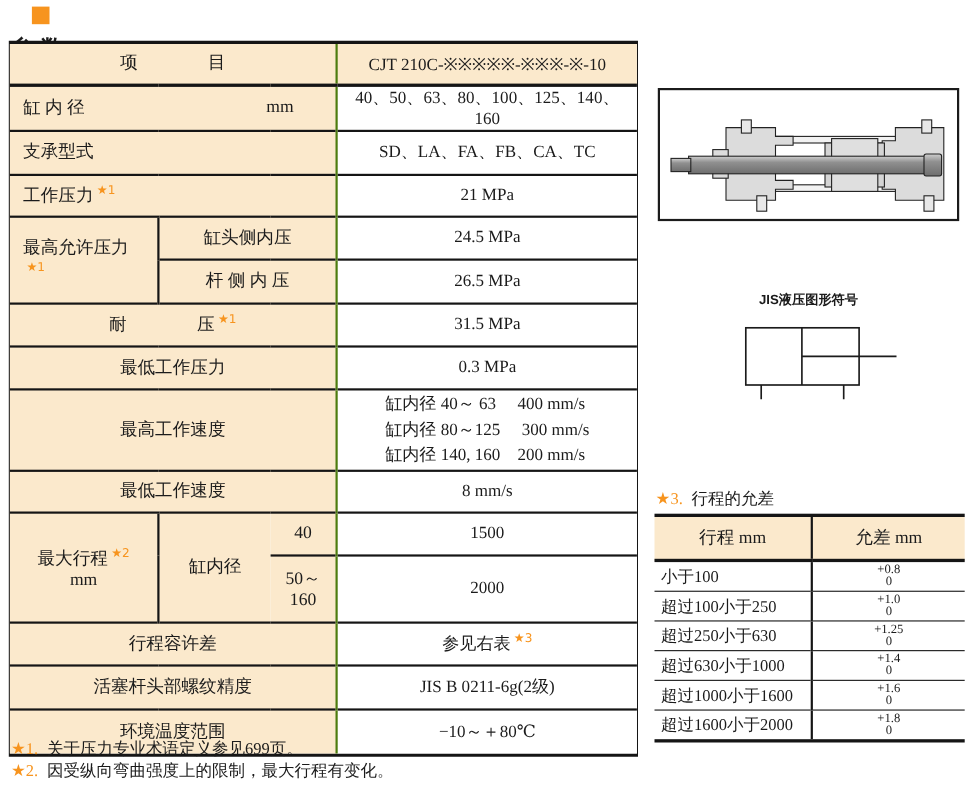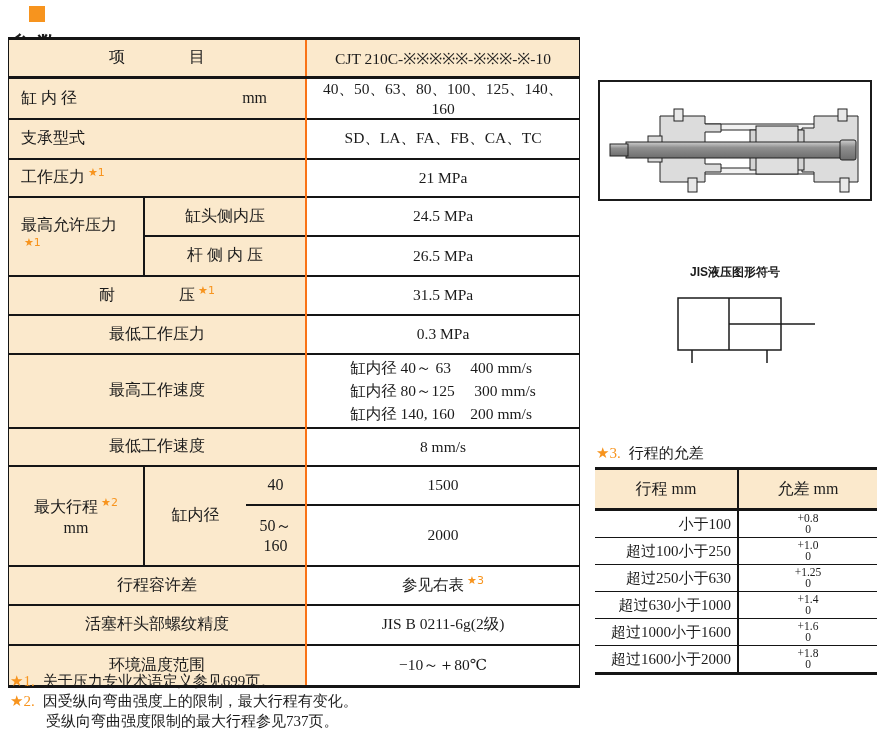--- a/index.html
+++ b/index.html
@@ -16,21 +16,21 @@
   
   .main-wrap{left:8px;top:37px;border:1px solid #151515;
              border-top:3px solid #151515;border-bottom:3px solid #151515;}
   table{border-collapse:collapse;table-layout:fixed;}
   .main-table{width:570px;}
   .main-table td{padding:0 8px;font-size:16px;vertical-align:middle;
                  border-top:2px solid #151515;}
   .main-table tr:first-child td{border-top:none;}
   .main-table tr.hdr td{border-bottom:3px solid #151515;background:#FBE9CC;}
   .main-table td.lbl{background:#FBE9CC;}
-  .main-table td.val{border-left:2px solid #f97316;text-align:center;
+  .main-table td.val{border-left:2px solid #4d7c0f;text-align:center;
                      background:#ffffff;font-size:15.5px;}
   .main-table td.bl{border-left:2px solid #151515;}
   .center{text-align:center;}
   .left{text-align:left;padding-left:12px !important;}
   .between{display:flex;justify-content:space-between;align-items:center;
            padding:0 30px 0 4px;}
   .star{color:#F7941E;font-size:11px;vertical-align:super;margin-left:3px;
         font-family:"DejaVu Sans",sans-serif;}
   .speed-lines{display:inline-block;text-align:left;line-height:23px;font-size:15.5px;}
   .two-line div{line-height:20px;}
@@ -51,21 +51,21 @@
 
   .tol-caption{left:596px;top:444px;font-size:15px;}
   .tol-wrap{left:595px;top:467px;border-top:3px solid #151515;
             border-bottom:3px solid #151515;}
   .tol-table{width:282px;}
   .tol-table td{border-top:1.5px solid #151515;font-size:15px;padding:0 6px;
                 vertical-align:middle;}
   .tol-table tr:first-child td{border-top:none;}
   .tol-table tr.thdr td{background:#FBE9CC;text-align:center;font-size:16px;
                         border-bottom:3px solid #151515;height:38px;}
-  .tol-table td:first-child{border-right:2px solid #151515;text-align:right;}
+  .tol-table td:first-child{border-right:2px solid #151515;}
   .tol-table tr.trow{height:25px;}
   .stack{display:flex;flex-direction:column;align-items:center;line-height:11px;
          font-size:11.5px;padding:2px 0;}
 </style>
 </head>
 <body>
 
 <div class="abs page-title">
   <span class="bullet"></span>
   <span class="title-text">参数</span>
@@ -171,23 +171,20 @@
 
 <div class="abs footnotes">
   <div class="fn">
     <span class="fstar">★1.</span>
     <span>关于压力专业术语定义参见699页。</span>
   </div>
   <div class="fn">
     <span class="fstar">★2.</span>
     <span>因受纵向弯曲强度上的限制，最大行程有变化。</span>
   </div>
-  <div class="fn fn-cont">
-    <span>受纵向弯曲强度限制的最大行程参见737页。</span>
-  </div>
 </div>
 
 <div class="abs drawing-box">
   <svg width="270" height="117" viewBox="0 0 270 117">
     <defs>
       <linearGradient id="rodg" x1="0" y1="0" x2="0" y2="1">
         <stop offset="0" stop-color="#cfcfcf"></stop>
           <stop offset="0.35" stop-color="#909090"></stop>
           <stop offset="1" stop-color="#6e6e6e"></stop>
       </linearGradient>

